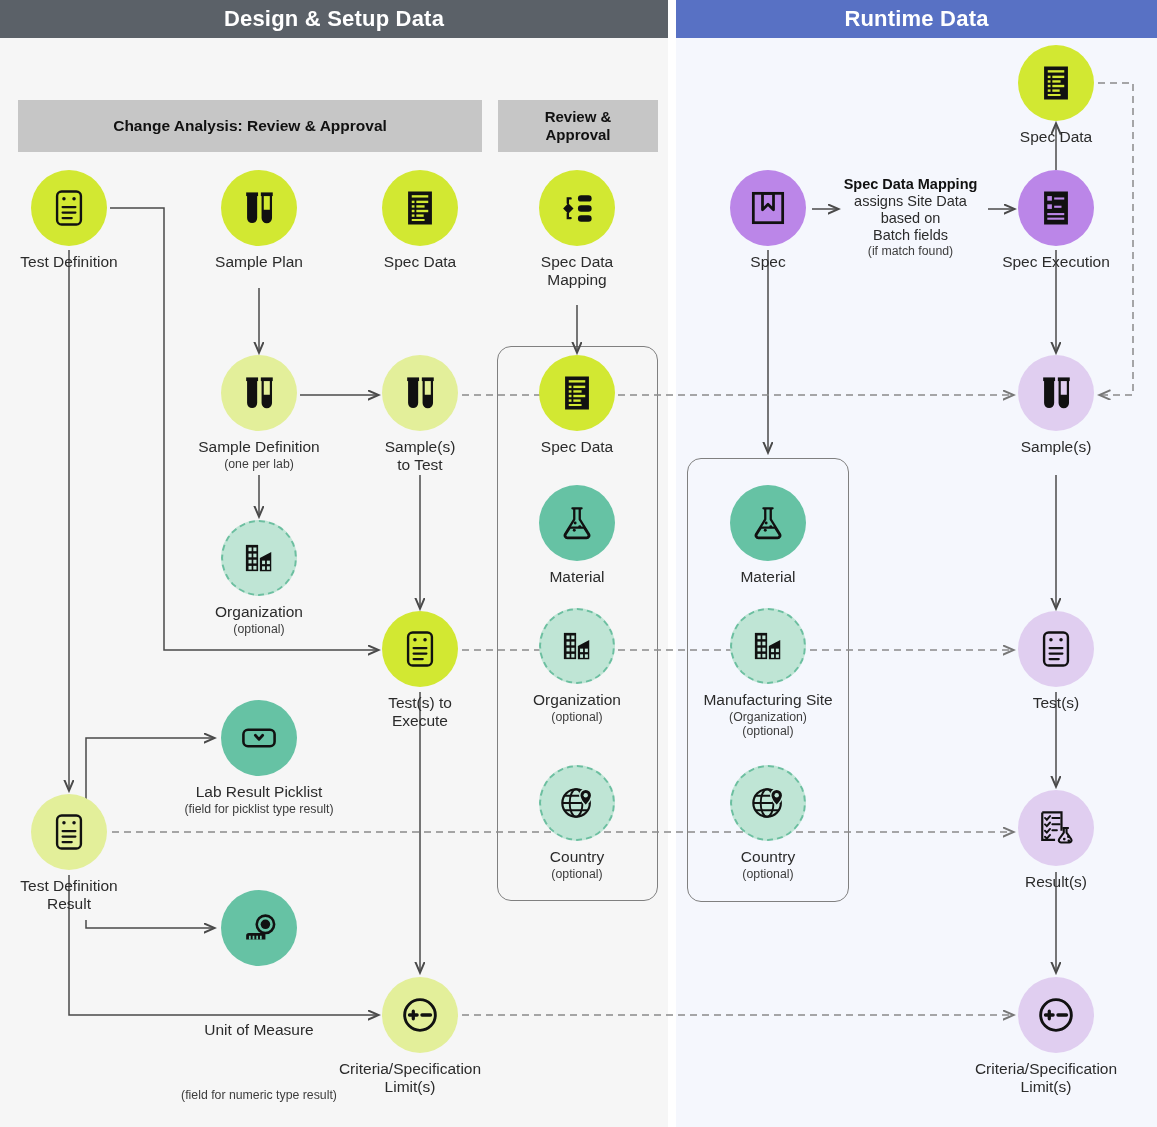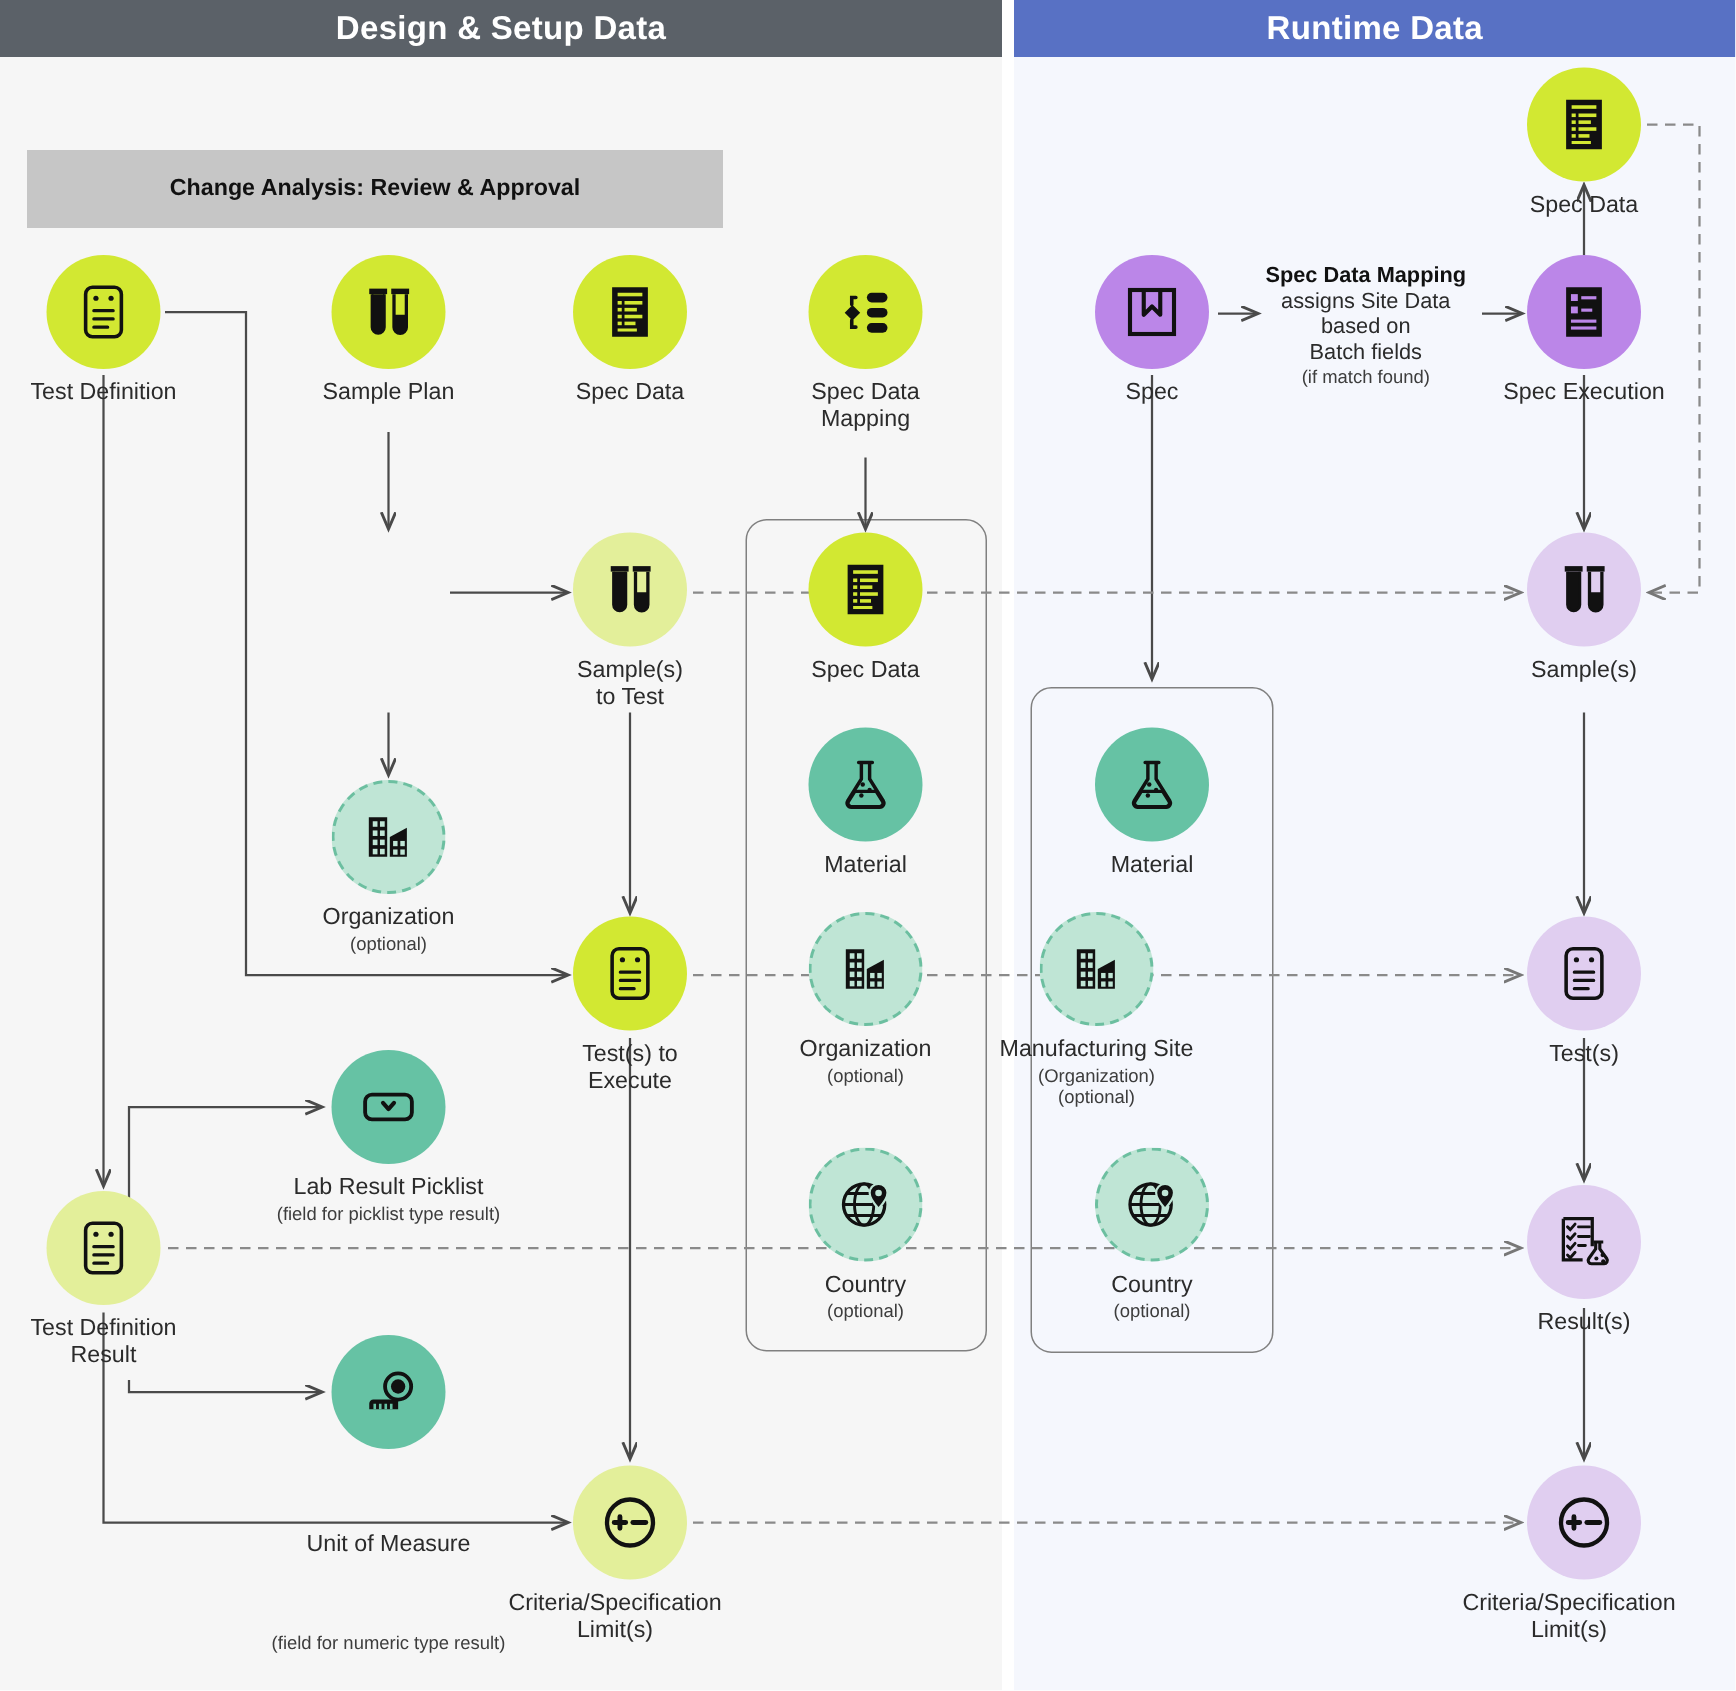--- a/index.html
+++ b/index.html
@@ -99,20 +99,22 @@
 <div id="stage">
 
   <div class="panel" id="panel-left">
     <div class="panel-header" id="hdr-left">Design &amp; Setup Data</div>
   </div>
   <div class="panel" id="panel-right">
     <div class="panel-header" id="hdr-right">Runtime Data</div>
   </div>
 
   <div class="section-bar" id="bar-change">Change Analysis: Review &amp; Approval</div>
+  <div class="section-bar" id="bar-review" style="white-space:pre-line">Review &amp;
+Approval</div>
 
   <div class="group-box" id="grp-left"></div>
   <div class="group-box" id="grp-right"></div>
 
   <svg id="wires" viewBox="0 0 1157 1127">
     <defs>
       <marker id="ah" markerWidth="9" markerHeight="9" refX="7" refY="3.2" orient="auto">
         <path d="M0,0 L7.5,3.2 L0,6.4" fill="none" stroke="#4a4a4a" stroke-width="1.3"></path>
       </marker>
       <marker id="ahd" markerWidth="9" markerHeight="9" refX="7" refY="3.2" orient="auto">
@@ -230,20 +232,33 @@
             <path d="M17 13.5h-3v5" stroke="#111" stroke-width="2.6" fill="none" stroke-linecap="round"></path>
             <path d="M14 30v5h3" stroke="#111" stroke-width="2.6" fill="none" stroke-linecap="round"></path>
             <rect x="10.5" y="20.5" width="8" height="8" transform="rotate(45 14.5 24.5)"></rect>
           </g>
         </svg>
     </div>
     <div class="node-label">Spec Data
 Mapping</div>
   </div>
 
+  <div class="node" style="left:184px; top:355px;">
+    <div class="disc lime-pale">
+      <svg width="44" height="44" viewBox="0 0 48 48">
+          <rect x="10" y="7" width="13" height="4" fill="#111"></rect>
+          <path d="M12 11v24a4.5 4.5 0 0 0 9 0V11" fill="#111" stroke="#111" stroke-width="2"></path>
+          <rect x="26" y="7" width="13" height="4" fill="#111"></rect>
+          <path d="M28 11v24a4.5 4.5 0 0 0 9 0V11" fill="none" stroke="#111" stroke-width="2.4"></path>
+          <path d="M28 26v9a4.5 4.5 0 0 0 9 0v-9z" fill="#111"></path>
+        </svg>
+    </div>
+    <div class="node-label">Sample Definition</div>
+    <div class="node-sub">(one per lab)</div>
+  </div>
 
   <div class="node" style="left:345px; top:355px;">
     <div class="disc lime-pale">
       <svg width="44" height="44" viewBox="0 0 48 48">
           <rect x="10" y="7" width="13" height="4" fill="#111"></rect>
           <path d="M12 11v24a4.5 4.5 0 0 0 9 0V11" fill="#111" stroke="#111" stroke-width="2"></path>
           <rect x="26" y="7" width="13" height="4" fill="#111"></rect>
           <path d="M28 11v24a4.5 4.5 0 0 0 9 0V11" fill="none" stroke="#111" stroke-width="2.4"></path>
           <path d="M28 26v9a4.5 4.5 0 0 0 9 0v-9z" fill="#111"></path>
         </svg>
@@ -480,21 +495,21 @@
           <path d="M19 8h10M21 8v12L11 36a3 3 0 0 0 2.6 4.5h20.8A3 3 0 0 0 37 36L27 20V8" fill="none" stroke="#111" stroke-width="2.5" stroke-linejoin="round" stroke-linecap="round"></path>
           <path d="M16.3 29h15.4l4.7 7.5A2.4 2.4 0 0 1 34.3 40H13.7a2.4 2.4 0 0 1-2.1-3.5z" fill="none" stroke="#111" stroke-width="2.3"></path>
           <circle cx="22" cy="24" r="1.6" fill="#111"></circle>
           <circle cx="27" cy="28" r="1.6" fill="#111"></circle>
           <circle cx="21" cy="32" r="1.6" fill="#111"></circle>
         </svg>
     </div>
     <div class="node-label">Material</div>
   </div>
 
-  <div class="node" style="left:656px; top:608px;">
+  <div class="node" style="left:693px; top:608px;">
     <div class="disc mint">
       <svg width="42" height="42" viewBox="0 0 48 48">
           <path d="M9 9h14v30H9z" fill="#111"></path>
           <g fill="#bfe5d5">
             <rect x="12" y="12" width="3.6" height="4.2"></rect>
             <rect x="17.5" y="12" width="3.6" height="4.2"></rect>
             <rect x="12" y="19" width="3.6" height="4.2"></rect>
             <rect x="17.5" y="19" width="3.6" height="4.2"></rect>
             <rect x="12" y="26" width="3.6" height="4.2"></rect>
             <rect x="17.5" y="26" width="3.6" height="4.2"></rect>

